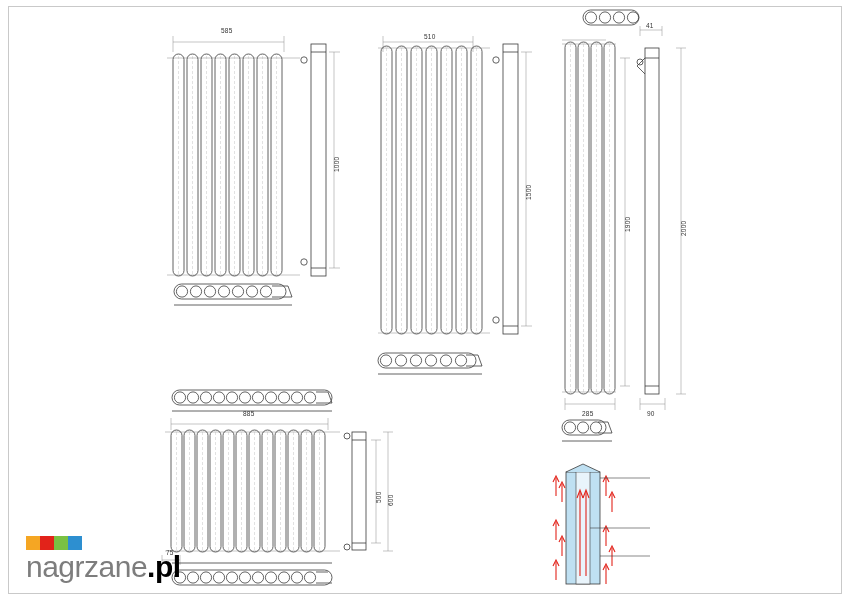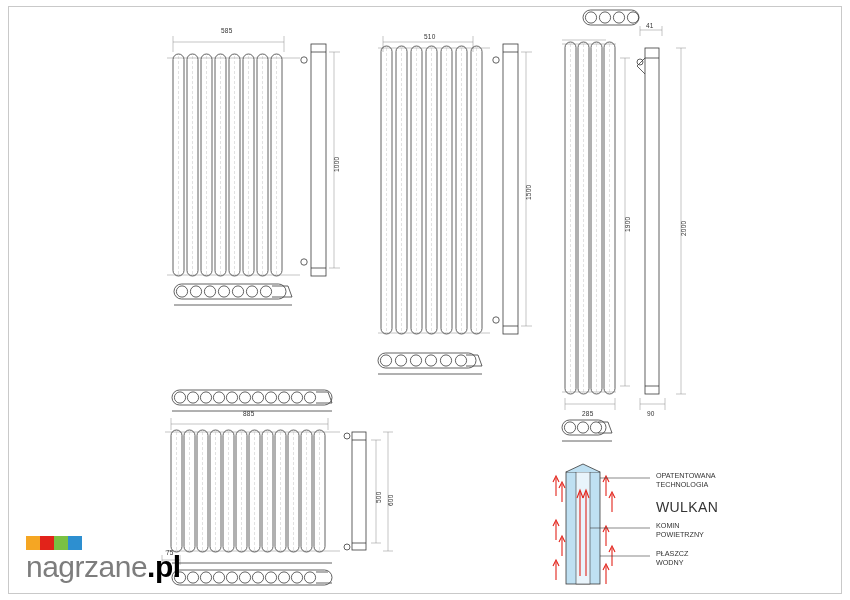--- a/index.html
+++ b/index.html
@@ -379,29 +379,20 @@
   <span class="lbl vert" style="left:624px; top:232px;">1900</span>
   <span class="lbl vert" style="left:680px; top:236px;">2000</span>
   <span class="lbl" style="left:646px; top:22px;">41</span>
   <span class="lbl" style="left:647px; top:410px;">90</span>
 
   <span class="lbl" style="left:243px; top:410px;">885</span>
   <span class="lbl vert" style="left:375px; top:503px;">500</span>
   <span class="lbl vert" style="left:387px; top:506px;">600</span>
   <span class="lbl" style="left:166px; top:549px;">75</span>
 
-  <div id="vulkan">
-    <div class="txt t1" style="white-space:pre-line;">OPATENTOWANA
-TECHNOLOGIA</div>
-    <div class="txt t2">WULKAN</div>
-    <div class="txt t3" style="white-space:pre-line;">KOMIN
-POWIETRZNY</div>
-    <div class="txt t4" style="white-space:pre-line;">PŁASZCZ
-WODNY</div>
-  </div>
 
   <div id="logo">
     <div class="swatches">
       <span class="sw" style="background:#f5a623"></span>
       <span class="sw" style="background:#e2231a"></span>
       <span class="sw" style="background:#7ac143"></span>
       <span class="sw" style="background:#2d8fd0"></span>
     </div>
     <div class="word">
       <span>nagrzane</span><span class="pl">.pl</span>

